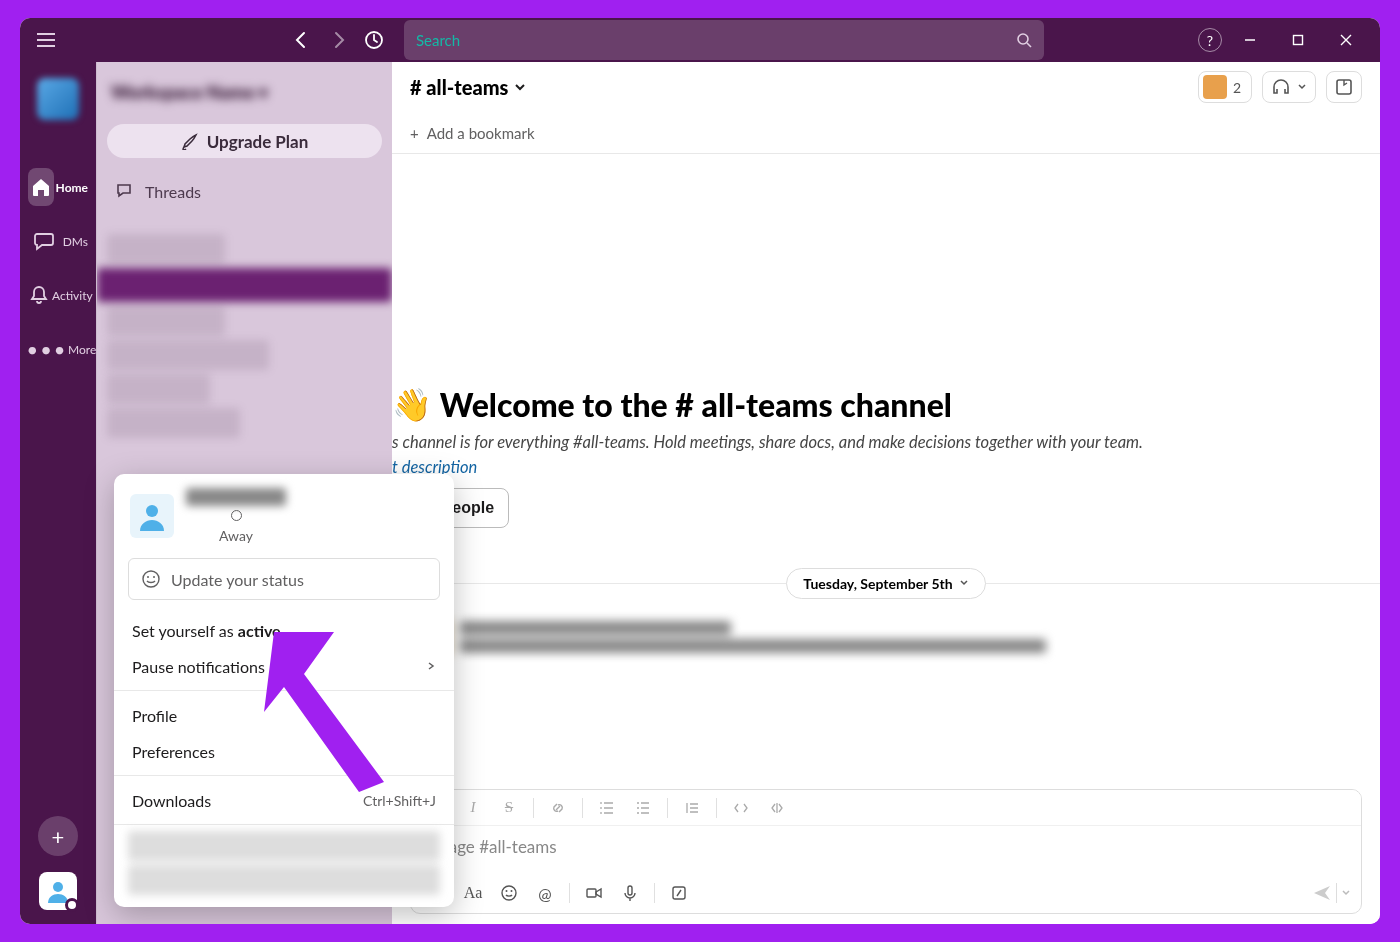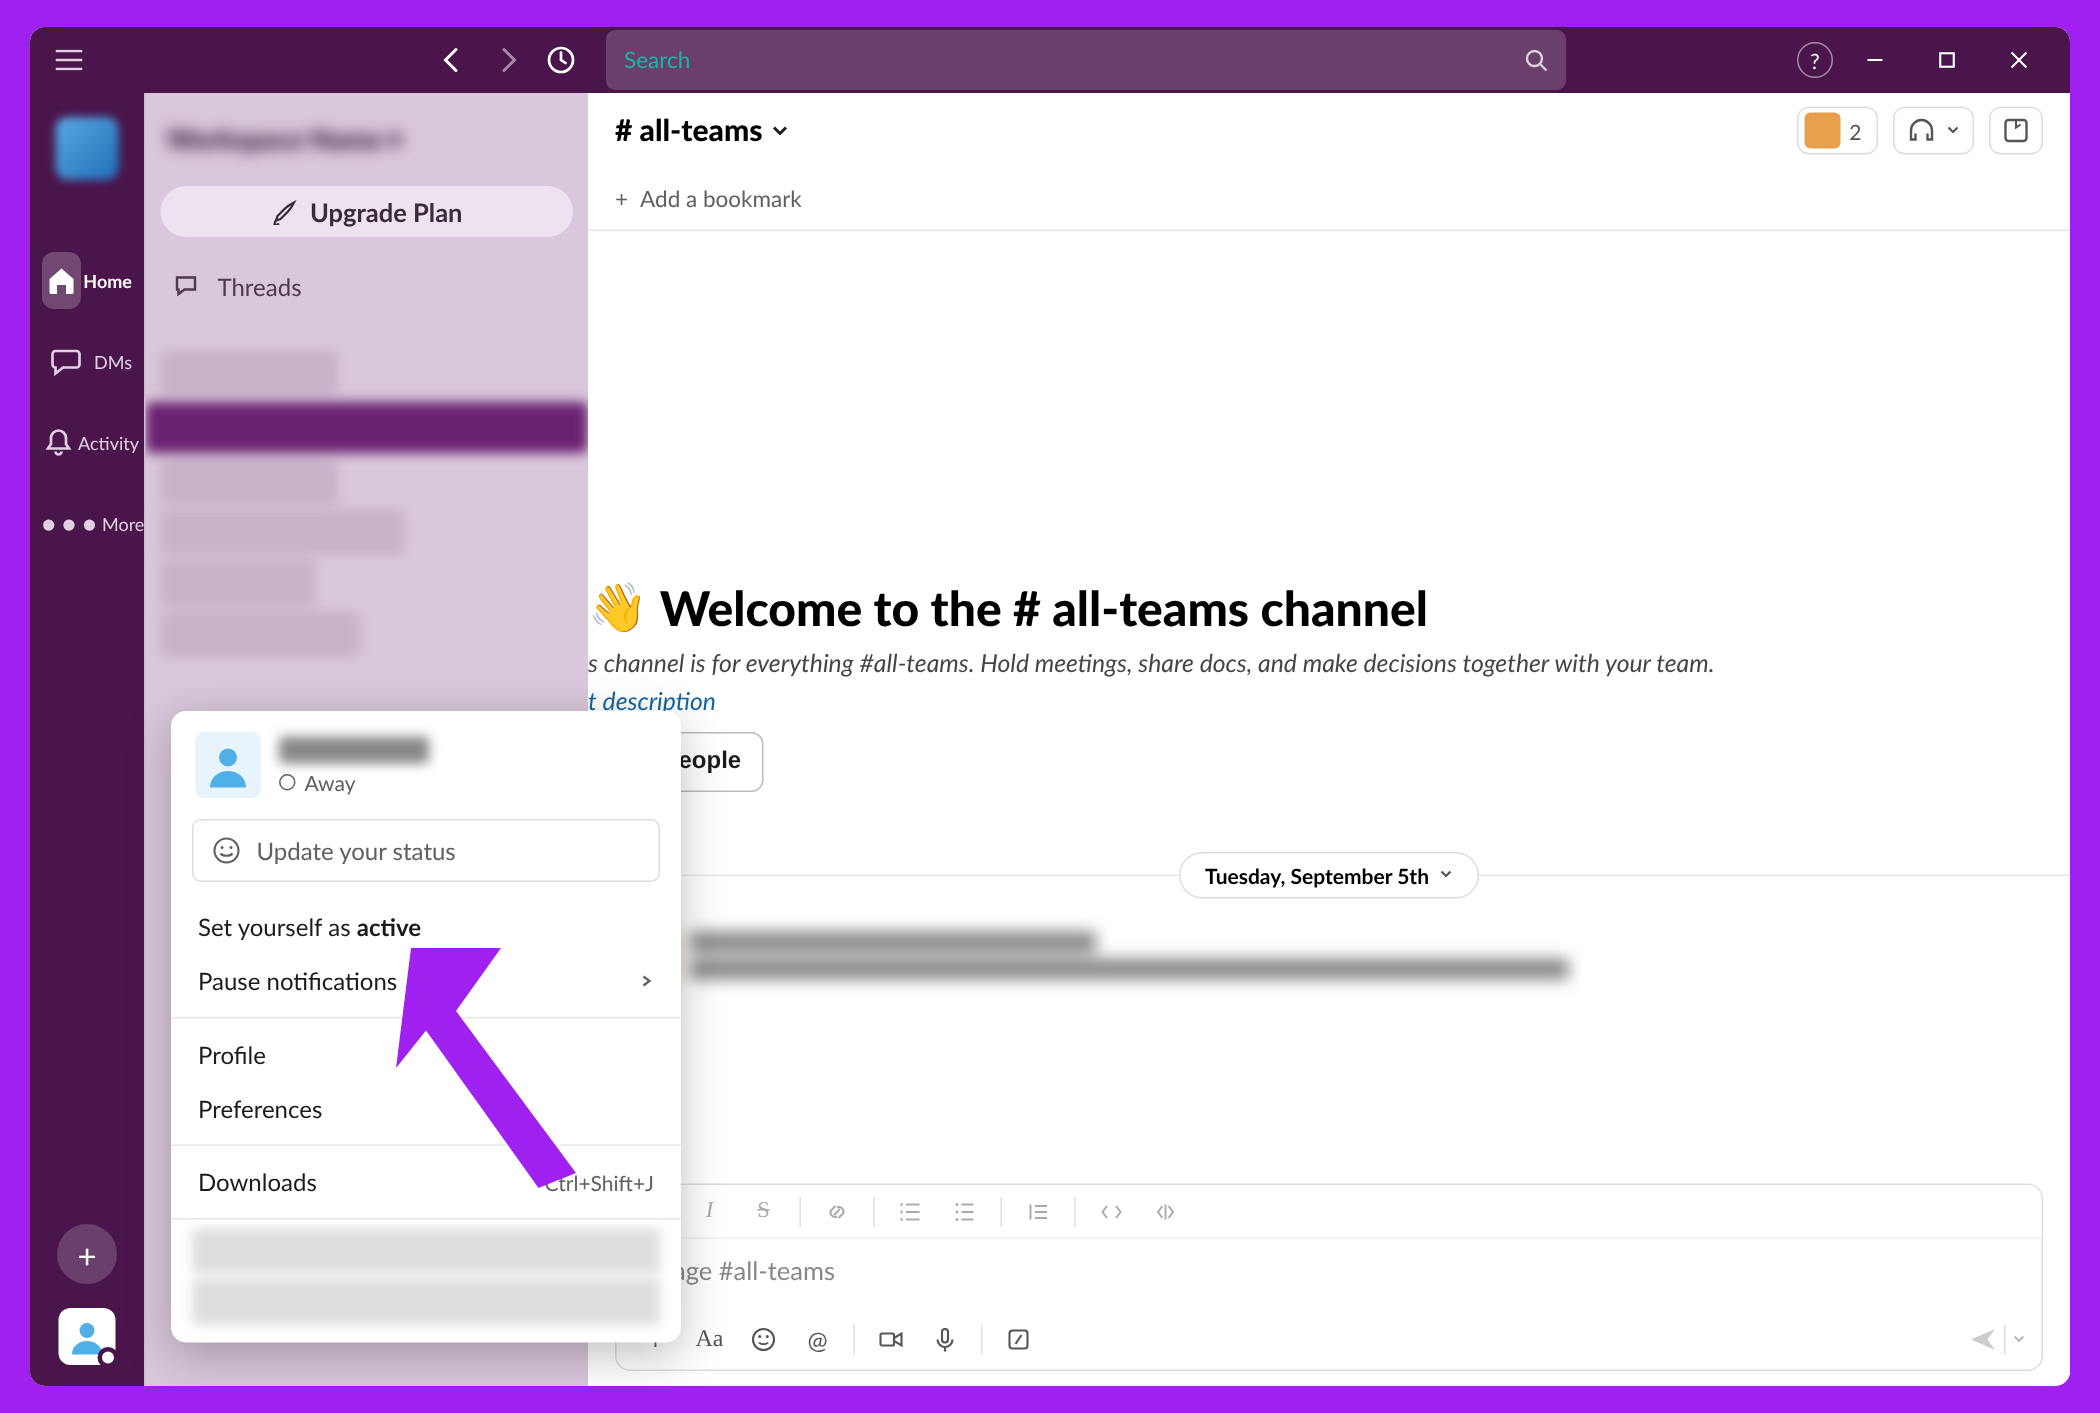--- a/index.html
+++ b/index.html
@@ -43,21 +43,21 @@
 .sb-item { height: 38px; display: flex; align-items: center; padding: 0 18px; gap: 12px; color: #4d3a4e; font-size: 16px; cursor: pointer; }
 .sb-blur-section { margin-top: 20px; }
 .sb-blur { height: 30px; margin: 4px 10px; border-radius: 4px; filter: blur(4px); background: rgba(90,60,90,0.15); }
 .sb-blur.active { background: #6b2171; }
 
 
 .user-menu { position: absolute; left: 94px; top: 412px; width: 340px; background: #fff; border-radius: 10px; box-shadow: 0 8px 30px rgba(0,0,0,0.25); z-index: 100; overflow: hidden; font-size: 16px; color: #1d1c1d; }
 .um-header { padding: 14px 16px 10px 16px; display: flex; align-items: center; gap: 12px; }
 .um-avatar { width: 44px; height: 44px; border-radius: 6px; background: #e8f4fb; display: flex; align-items: center; justify-content: center; }
 .um-name { filter: blur(4px); font-weight: 700; height: 18px; width: 100px; background: #888; border-radius: 3px; }
-.um-presence { display: flex; align-items: center; gap: 6px; color: #616061; font-size: 14px; margin-top: 4px; }
+.um-presence { display: flex; align-items: center; gap: 6px; color: #616061; font-size: 14px; margin-top: 4px; flex-direction: column; }
 .um-presence .circ { width: 11px; height: 11px; border: 1.5px solid #616061; border-radius: 50%; }
 .um-status-input { margin: 4px 14px 12px 14px; height: 42px; border: 1px solid #ddd; border-radius: 6px; display: flex; align-items: center; padding: 0 12px; gap: 10px; color: #616061; cursor: pointer; }
 .um-row { height: 36px; display: flex; align-items: center; padding: 0 18px; cursor: pointer; justify-content: space-between; }
 .um-sep { height: 1px; background: #e8e8e8; margin: 6px 0; }
 .um-blur-row { height: 30px; margin: 4px 14px; filter: blur(4px); background: rgba(120,120,120,0.25); border-radius: 3px; }
 .bold { font-weight: 700; }
 .shortcut { color: #616061; font-size: 14px; }
 
 
 .main { flex: 1; background: #fff; display: flex; flex-direction: column; }

